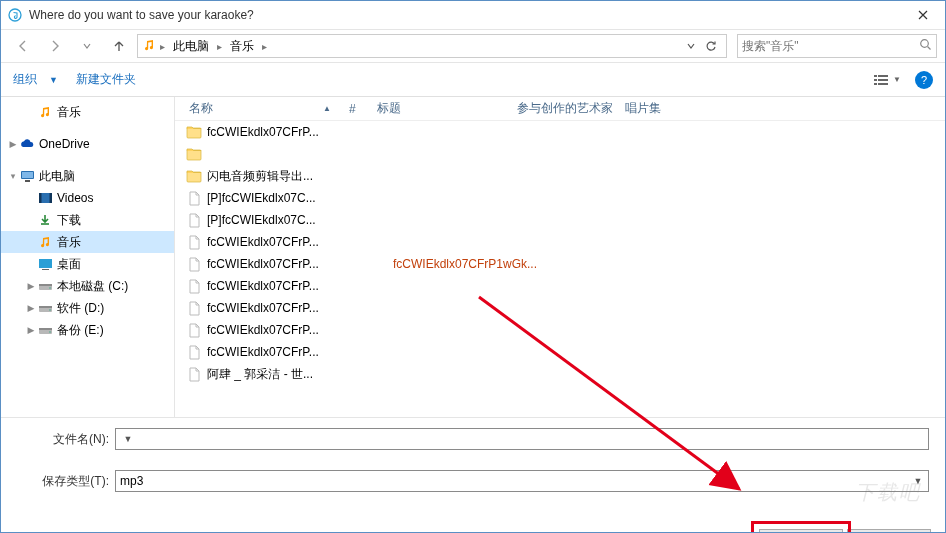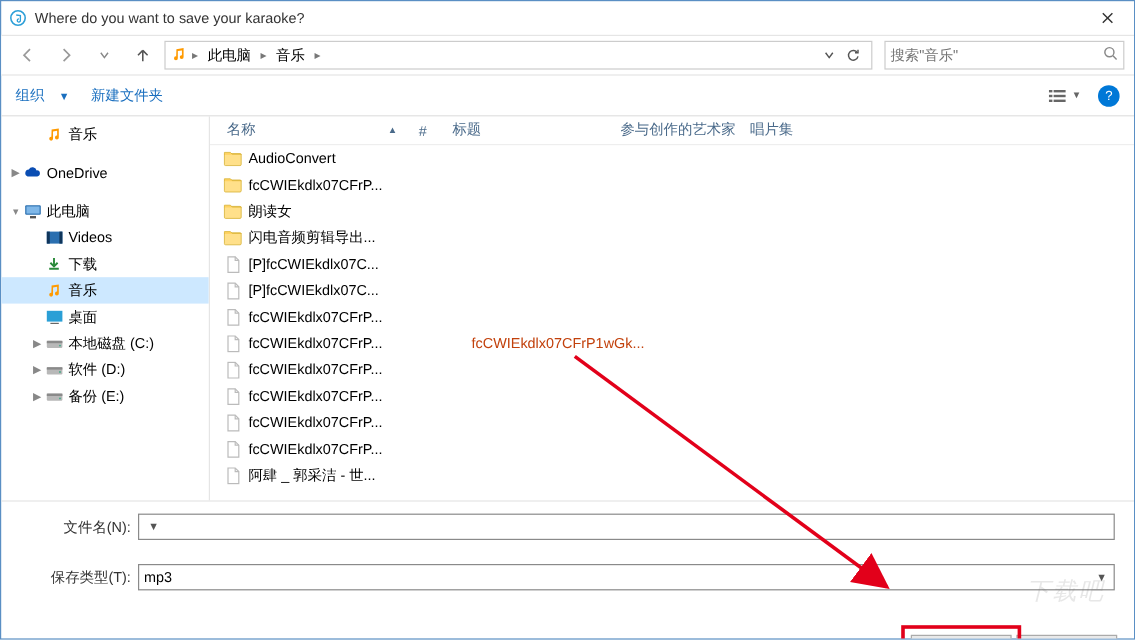--- a/index.html
+++ b/index.html
@@ -305,39 +305,29 @@
       <div class="col album">唱片集</div>
     </div>
     <div class="filelist" id="filelist">
         <div class="frow">
           <span class="fic">
             <svg width="16" height="14" viewBox="0 0 16 14">
               <rect x="1" y="3" width="14" height="10" rx="1" fill="#ffe08a" stroke="#d9b43a" stroke-width="0.7"></rect>
               <path d="M1 4 L1 2 L6 2 L7.5 3.5 L15 3.5 L15 4" fill="#ffd260" stroke="#d9b43a" stroke-width="0.7"></path>
             </svg>
           </span>
-          <span class="fname">AudioConvert</span>
+          <span class="fname">fcCWIEkdlx07CFrP...</span>
         </div>
         <div class="frow">
           <span class="fic">
             <svg width="16" height="14" viewBox="0 0 16 14">
               <rect x="1" y="3" width="14" height="10" rx="1" fill="#ffe08a" stroke="#d9b43a" stroke-width="0.7"></rect>
               <path d="M1 4 L1 2 L6 2 L7.5 3.5 L15 3.5 L15 4" fill="#ffd260" stroke="#d9b43a" stroke-width="0.7"></path>
             </svg>
           </span>
-          <span class="fname">fcCWIEkdlx07CFrP...</span>
-        </div>
-        <div class="frow">
-          <span class="fic">
-            <svg width="16" height="14" viewBox="0 0 16 14">
-              <rect x="1" y="3" width="14" height="10" rx="1" fill="#ffe08a" stroke="#d9b43a" stroke-width="0.7"></rect>
-              <path d="M1 4 L1 2 L6 2 L7.5 3.5 L15 3.5 L15 4" fill="#ffd260" stroke="#d9b43a" stroke-width="0.7"></path>
-            </svg>
-          </span>
-          <span class="fname">朗读女</span>
         </div>
         <div class="frow">
           <span class="fic">
             <svg width="16" height="14" viewBox="0 0 16 14">
               <rect x="1" y="3" width="14" height="10" rx="1" fill="#ffe08a" stroke="#d9b43a" stroke-width="0.7"></rect>
               <path d="M1 4 L1 2 L6 2 L7.5 3.5 L15 3.5 L15 4" fill="#ffd260" stroke="#d9b43a" stroke-width="0.7"></path>
             </svg>
           </span>
           <span class="fname">闪电音频剪辑导出...</span>
         </div>

